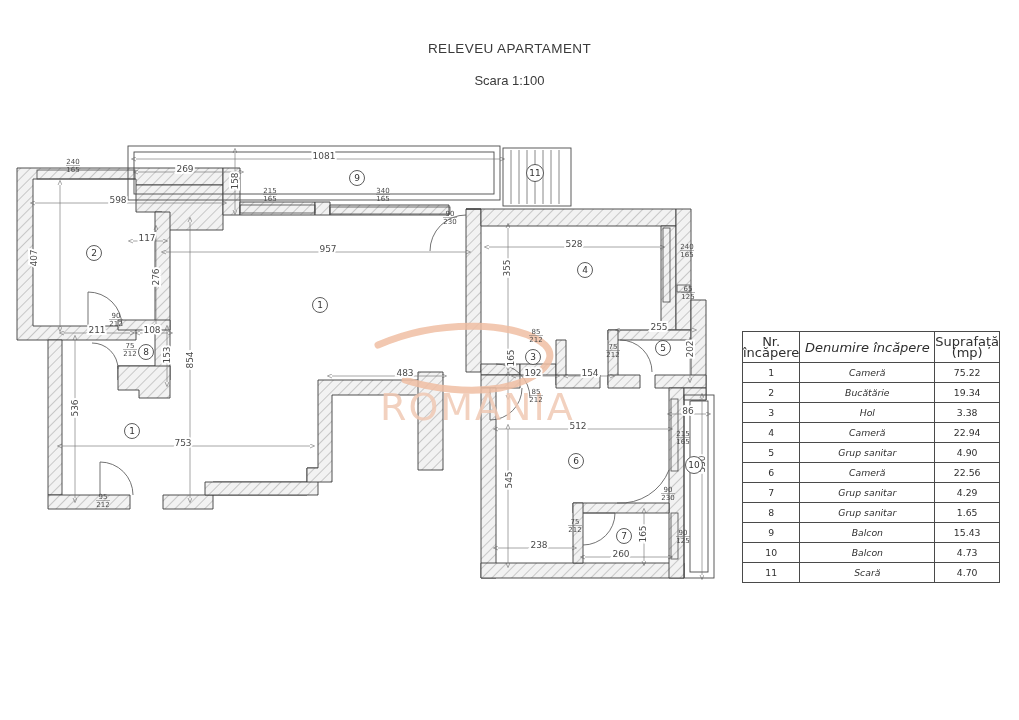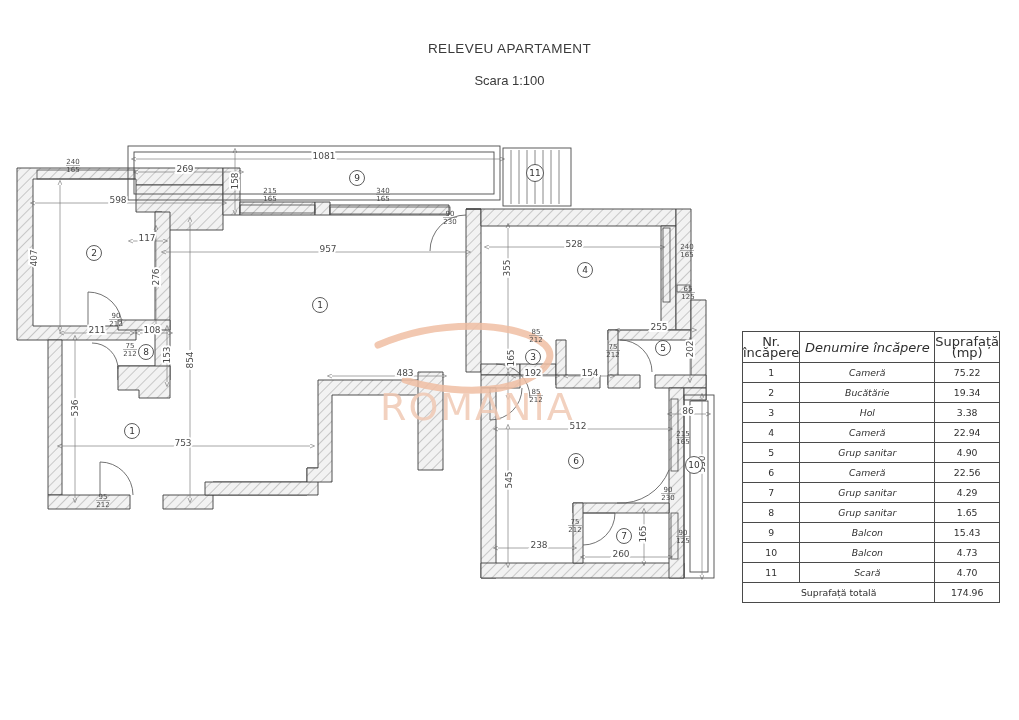--- a/index.html
+++ b/index.html
@@ -529,21 +529,17 @@
           <tr>
             <td class="col-nr">10</td>
             <td class="col-name">Balcon</td>
             <td class="col-area">4.73</td>
           </tr>
           <tr>
             <td class="col-nr">11</td>
             <td class="col-name">Scară</td>
             <td class="col-area">4.70</td>
           </tr>
-          <tr>
-            <td class="sum-label" colspan="2">Suprafață totală</td>
-            <td class="col-area">174.96</td>
-          </tr>
         </tbody>
     </table>
   </div>
 
 </div>
 
 </body></html>

